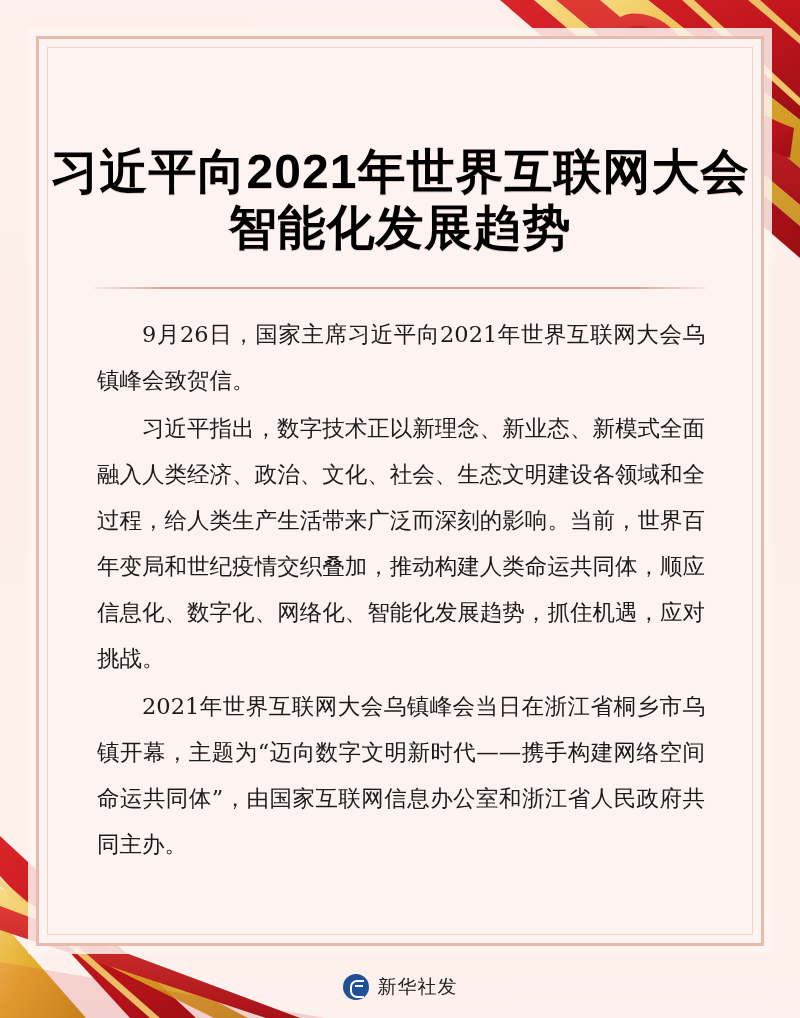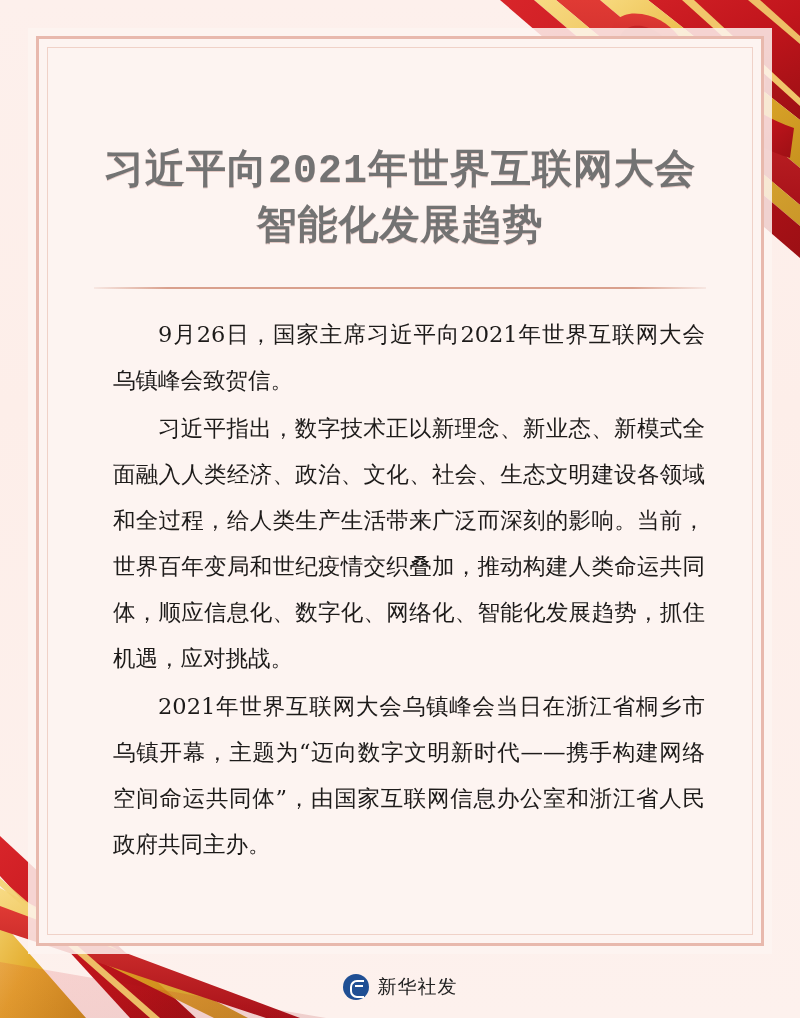--- a/index.html
+++ b/index.html
@@ -49,24 +49,24 @@
   }
 
   .title-wrap {
     position: absolute;
     left: 0;
     right: 0;
     top: 105px;
     text-align: center;
   }
   .title-line {
-    color: #737373;
-    font-family: Liberation Mono, monospace;
+    color: #000000;
+    font-family: Liberation Sans, sans-serif;
     font-weight: bold;
-    font-size: 40px;
+    font-size: 48px;
     line-height: 56px;
     letter-spacing: 1px;
     text-shadow: 0 1px 0 rgba(120, 10, 0, 0.18);
   }
 
   .divider {
     position: absolute;
     left: 55px;
     right: 55px;
     top: 248px;
@@ -80,21 +80,21 @@
     right: 56px;
     top: 272px;
     color: #1d1b1a;
     font-family: "DejaVu Serif", "Liberation Serif", serif;
     font-size: 22.5px;
     line-height: 46px;
     text-align: justify;
     text-justify: inter-ideograph;
   }
   .body-text p {
-    margin: 0 0 2px 16px;
+    margin: 0 0 2px 0;
     text-indent: 2em;
   }
 
   
   .footer {
     position: absolute;
     left: 0;
     right: 0;
     bottom: 18px;
     display: flex;

